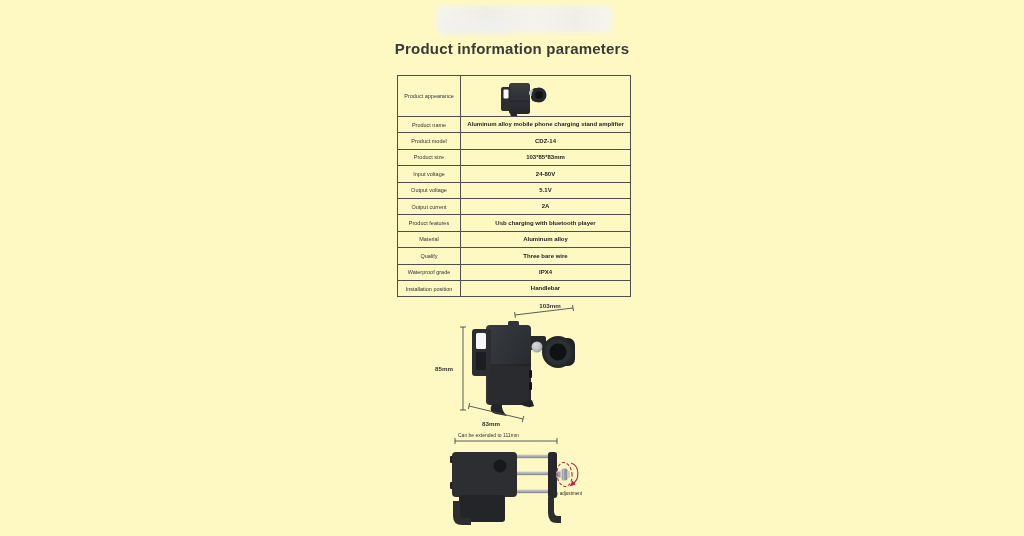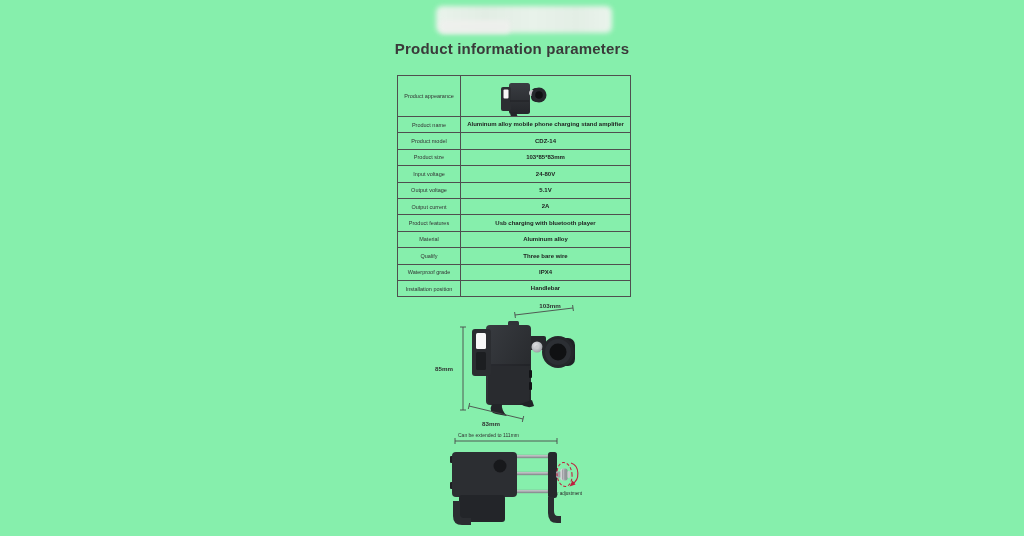--- a/index.html
+++ b/index.html
@@ -1,17 +1,17 @@
 <!DOCTYPE html>
 <html><head>
 <meta charset="utf-8">
 <style>
   html,body { margin:0; padding:0; background:#fff; }
   .canvas {
-    position:relative; width:1024px; height:536px; background:#86efac;
+    position:relative; width:1024px; height:536px; background:#fef9c3;
     font-family:"Liberation Sans", sans-serif; overflow:hidden;
   }
   
   .faded-blob {
     position:absolute; left:436px; top:6px; width:176px; height:27px;
     background:linear-gradient(90deg,#f4f4f2 0%,#ededeb 28%,#f3f3f1 55%,#eeeeec 80%,#f5f5f3 100%);
     border-radius:6px; filter:blur(2.5px); opacity:.9;
   }
   .faded-blob2 {
     position:absolute; left:440px; top:20px; width:70px; height:14px;

